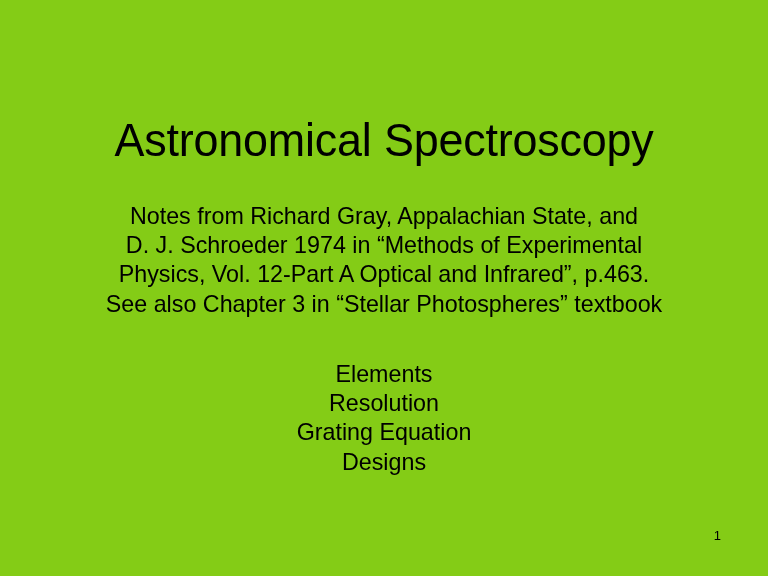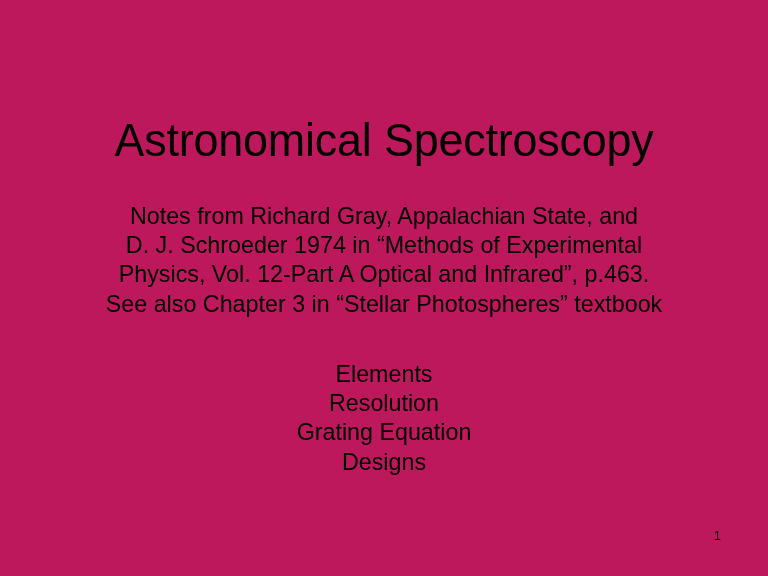--- a/index.html
+++ b/index.html
@@ -10,21 +10,21 @@
 
   body {
     font-family: "Liberation Sans", sans-serif;
     color: #000000;
   }
 
   #slide {
     position: relative;
     width: 768px;
     height: 576px;
-    background: #be185d;
+    background: #84cc16;
     overflow: hidden;
     margin: 0 auto;
   }
 
   
   .slide-title {
     position: absolute;
     left: 0;
     top: 112px;
     width: 768px;

